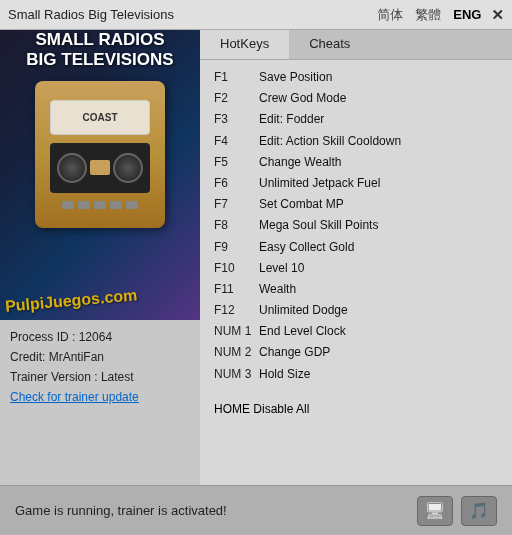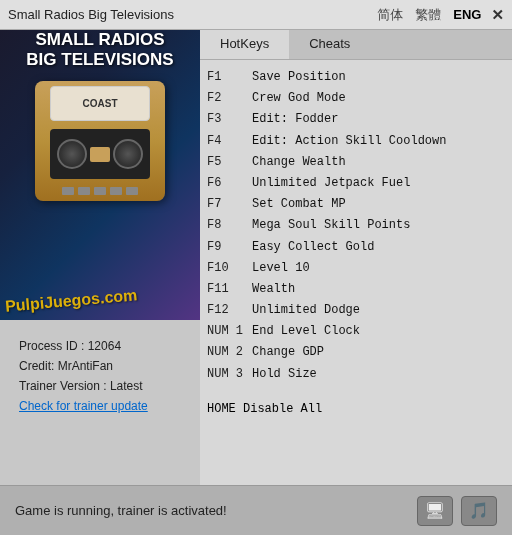--- a/index.html
+++ b/index.html
@@ -76,21 +76,21 @@
       font-size: 17px;
       text-align: center;
       line-height: 1.2;
       text-shadow: 1px 1px 3px rgba(0,0,0,0.8);
       margin-bottom: 10px;
     }
 
     
     .cassette-player {
       width: 130px;
-      height: 120px;
+      height: 147px;
       background: linear-gradient(180deg, #c8a05a 0%, #b8903a 50%, #a07020 100%);
       border-radius: 8px;
       position: relative;
       display: flex;
       flex-direction: column;
       align-items: center;
       justify-content: center;
       box-shadow: 2px 2px 8px rgba(0,0,0,0.5);
     }
     .cassette-label {
@@ -138,21 +138,21 @@
     .ctrl-btn {
       width: 12px;
       height: 8px;
       background: #888;
       border-radius: 1px;
     }
 
     
     #left-info {
       background: #c8c8c8;
-      padding: 19px;
+      padding: 10px;
       height: 165px;
     }
     .info-row {
       font-size: 12px;
       color: #222;
       margin-bottom: 6px;
     }
     .watermark {
       position: absolute;
       bottom: 175px;
@@ -187,24 +187,23 @@
       font-size: 13px;
       cursor: pointer;
       color: #222;
     }
     .tab.active {
       background: #d8d8d8;
       border-bottom: 2px solid #d8d8d8;
     }
 
     #hotkeys-list {
-      padding: 8px 7px;
+      padding: 8px 14px;
       overflow-y: auto;
       height: 400px;
-      font-family: Liberation Mono, monospace;
     }
     .hotkey-row {
       display: flex;
       align-items: center;
       margin-bottom: 2px;
       font-size: 12px;
       line-height: 1.6;
     }
     .hotkey-key {
       min-width: 45px;

